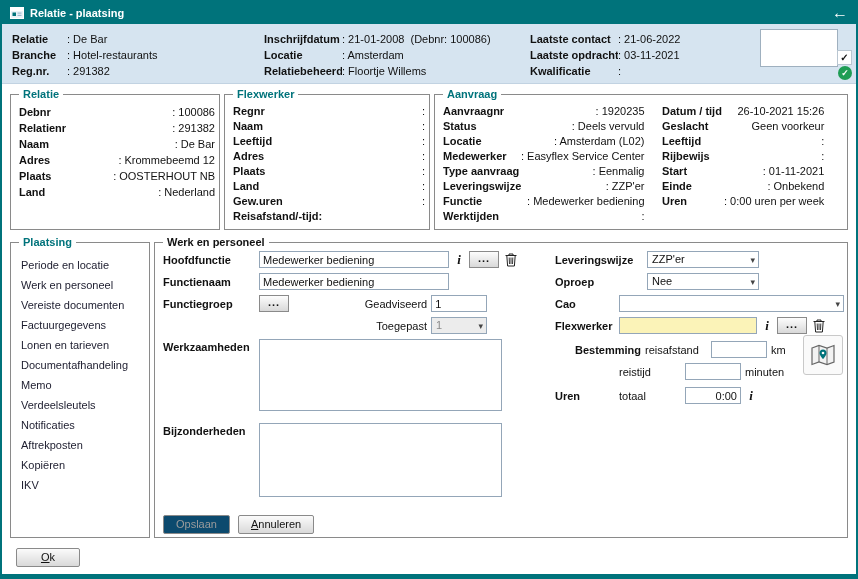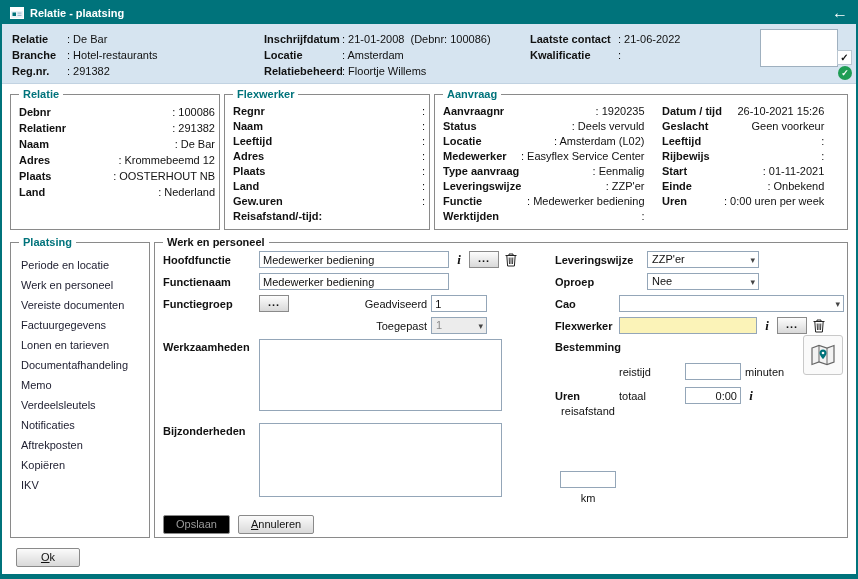--- a/index.html
+++ b/index.html
@@ -82,26 +82,26 @@
 
   .ibtn{flex:0 0 12px;text-align:center;font-family:"Liberation Serif",serif;font-style:italic;font-weight:bold;
     font-size:13px;color:#111;cursor:pointer;line-height:17px;}
   .dots{height:17px;box-sizing:border-box;border:1px solid #8a8a8a;background:linear-gradient(#fdfdfd,#d8d8d8);
     padding:0 8px;line-height:13px;cursor:pointer;font-weight:bold;letter-spacing:1px;}
   .trash{cursor:pointer;display:inline-flex;align-items:center;padding:0 2px;}
 
   .btn{display:inline-block;height:19px;box-sizing:border-box;border:1px solid #8a8a8a;border-radius:2px;
     background:linear-gradient(#fbfbfb,#d9d9d9);padding:2px 12px 0 12px;cursor:pointer;white-space:nowrap;}
   .btn-ul::first-letter{text-decoration:underline;}
-  .btn.disabled{color:#9b9b9b;background:#000000;cursor:default;}
+  .btn.disabled{color:#9b9b9b;background:#0c4a6e;cursor:default;}
 
   #fm-hoofd{left:8px;top:8px;} #fm-fn{left:8px;top:30px;} #fm-fg{left:8px;top:52px;} #fm-tg{left:138px;top:74px;}
   #fm-btns{left:8px;top:272px;gap:8px;}
   #fm-lever{left:400px;top:8px;} #fm-oproep{left:400px;top:30px;} #fm-cao{left:400px;top:52px;}
-  #fm-flex{left:400px;top:74px;} #fm-best{left:400px;top:98px;flex-direction:column;} #fm-reist{left:464px;top:120px;}
+  #fm-flex{left:400px;top:74px;} #fm-best{left:420px;top:98px;} #fm-reist{left:464px;top:120px;}
   #fm-uren{left:400px;top:144px;} #fm-sign{left:464px;top:166px;}
   #map-btn{position:absolute;left:648px;top:92px;width:38px;height:38px;border:1px solid #c9c9c9;border-radius:3px;
     background:#fafafa;display:flex;align-items:center;justify-content:center;cursor:pointer;}
   .cb{width:12px;height:12px;box-sizing:border-box;border:1px solid #8c9cab;background:#fff;margin-left:12px;cursor:pointer;}
 
   .ok-btn{position:absolute;left:14px;top:546px;min-width:64px;text-align:center;}
   .bottom-bar{position:absolute;left:0;bottom:0;width:100%;height:3px;background:#00737B;}
 </style>
 </head>
 <body>
@@ -146,20 +146,24 @@
         </div>
       <div class="hrow">
           <span class="hlbl">Relatiebeheerder</span>
           <span class="hval">: Floortje Willems</span>
         </div>
     </div>
     <div class="hcol hcol3">
       <div class="hrow">
           <span class="hlbl">Laatste contact</span>
           <span class="hval">: 21-06-2022</span>
+        </div>
+      <div class="hrow">
+          <span class="hlbl">Laatste opdracht</span>
+          <span class="hval">: 03-11-2021</span>
         </div>
       <div class="hrow">
           <span class="hlbl">Kwalificatie</span>
           <span class="hval">:</span>
         </div>
     </div>
     <div class="photo"></div>
     <div class="check-dark">✓</div>
     <div class="check-green">✓</div>
   </div>

